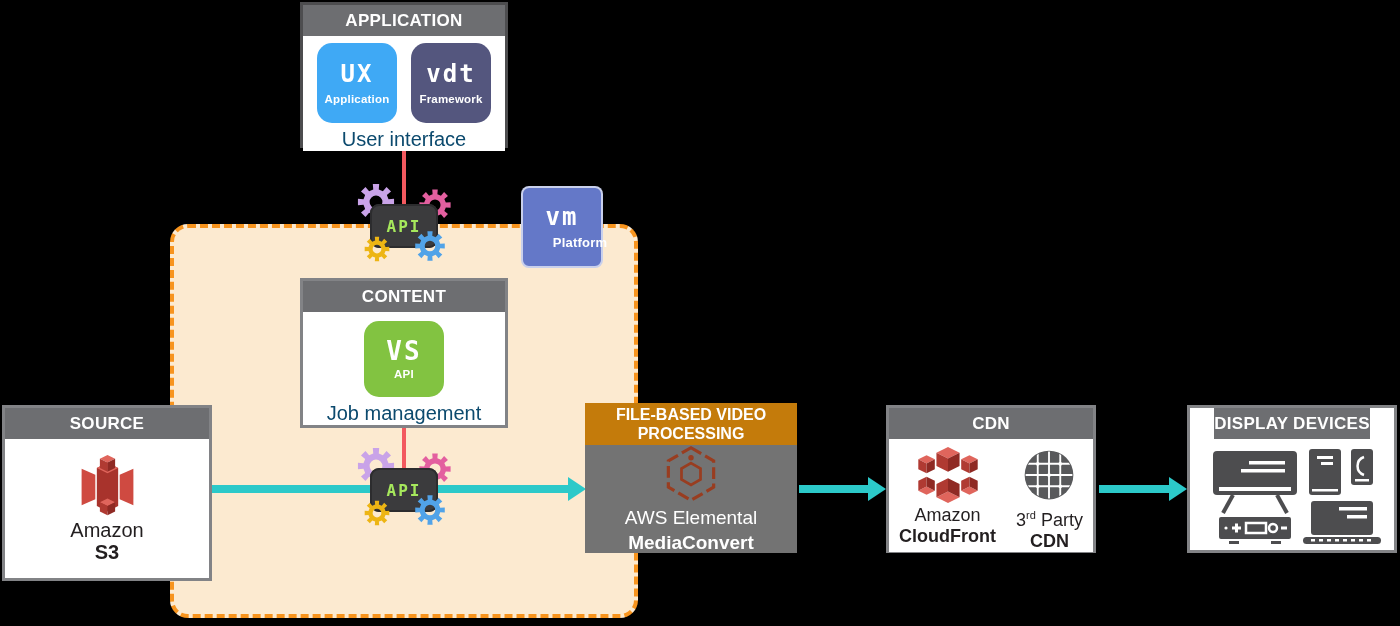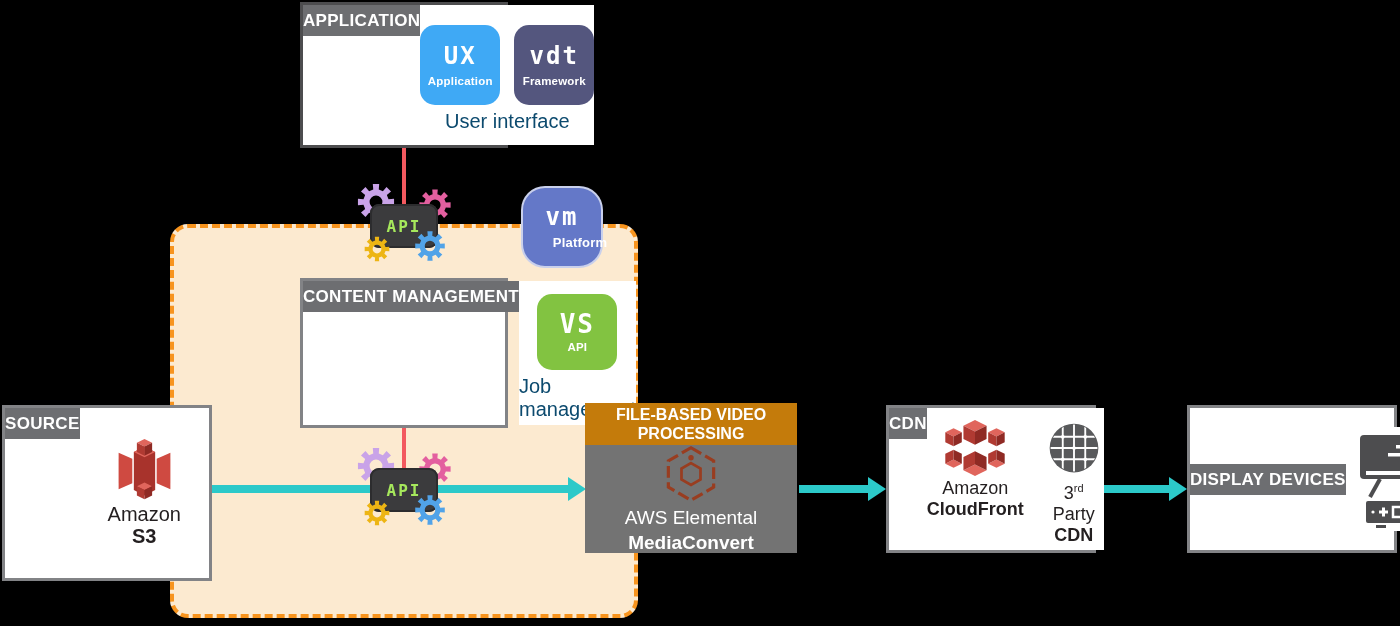--- a/index.html
+++ b/index.html
@@ -5,21 +5,21 @@
   html,body{margin:0;padding:0;background:#000;}
   *{box-sizing:border-box;}
   #canvas{position:relative;width:1400px;height:626px;background:#000;overflow:hidden;
           font-family:"Liberation Sans",sans-serif;color:#231f20;}
 
   
   .boundary{position:absolute;left:170px;top:224px;width:468px;height:394px;
             background:#fcead0;border:4px dashed #f7941e;border-radius:18px;}
 
   
-  .lbox{position:absolute;background:#fff;border:3px solid #828386;display:flex;flex-direction:row;}
+  .lbox{position:absolute;background:#fff;border:3px solid #828386;display:flex;flex-direction:column;}
   .lbox .hdr{background:#6d6e71;color:#fff;font-weight:bold;font-size:17px;letter-spacing:.3px;
              text-align:center;line-height:31px;height:31px;flex:none;}
   .lbox .body{flex:1;display:flex;flex-direction:column;align-items:center;justify-content:center;background:#fff;}
 
   .box-application{left:300px;top:2px;width:208px;height:146px;border-color:#4d4d4f;}
   .box-content{left:300px;top:278px;width:208px;height:150px;}
   .box-source{left:2px;top:405px;width:210px;height:176px;}
   .box-cdn{left:886px;top:405px;width:210px;height:148px;}
   .box-display{left:1187px;top:405px;width:210px;height:148px;align-items:center;}
 
@@ -38,21 +38,21 @@
   .icon-row{display:flex;gap:14px;margin-top:7px;align-items:center;}
   .sq-app{width:80px;height:80px;background:#3fa9f5;}
   .sq-fw{width:80px;height:80px;background:#54567e;}
   .sq-app .glyph,.sq-fw .glyph{font-size:24px;line-height:26px;margin-bottom:6px;}
   .caption{font-size:20px;margin-top:5px;color:#0c4a6e;}
 
   .sq-job{width:80px;height:76px;background:#82c341;margin-top:8px;}
   .sq-job .glyph{font-size:26px;line-height:26px;margin-bottom:4px;}
 
   .sq-platform{position:absolute;left:521px;top:186px;width:82px;height:82px;background:#6478c8;
-               border:2px solid rgba(255,255,255,.65);border-radius:24px;}
+               border:2px solid rgba(255,255,255,.65);border-radius:8px;}
   .sq-platform .glyph{font-size:24px;line-height:26px;margin-bottom:5px;}
   .sq-platform .lbl{font-size:13px;padding-left:36px;}
 
   
   .vendor-line{font-size:20px;line-height:22px;color:#231f20;text-align:center;}
   .product-line{font-size:20px;line-height:22px;font-weight:bold;color:#231f20;text-align:center;}
   .cdn-cols{display:flex;gap:20px;align-items:flex-start;margin-top:6px;}
   .cdn-col{display:flex;flex-direction:column;align-items:center;}
   .cdn-col .vendor-line,.cdn-col .product-line{font-size:18px;line-height:21px;}
   sup{font-size:11px;}

